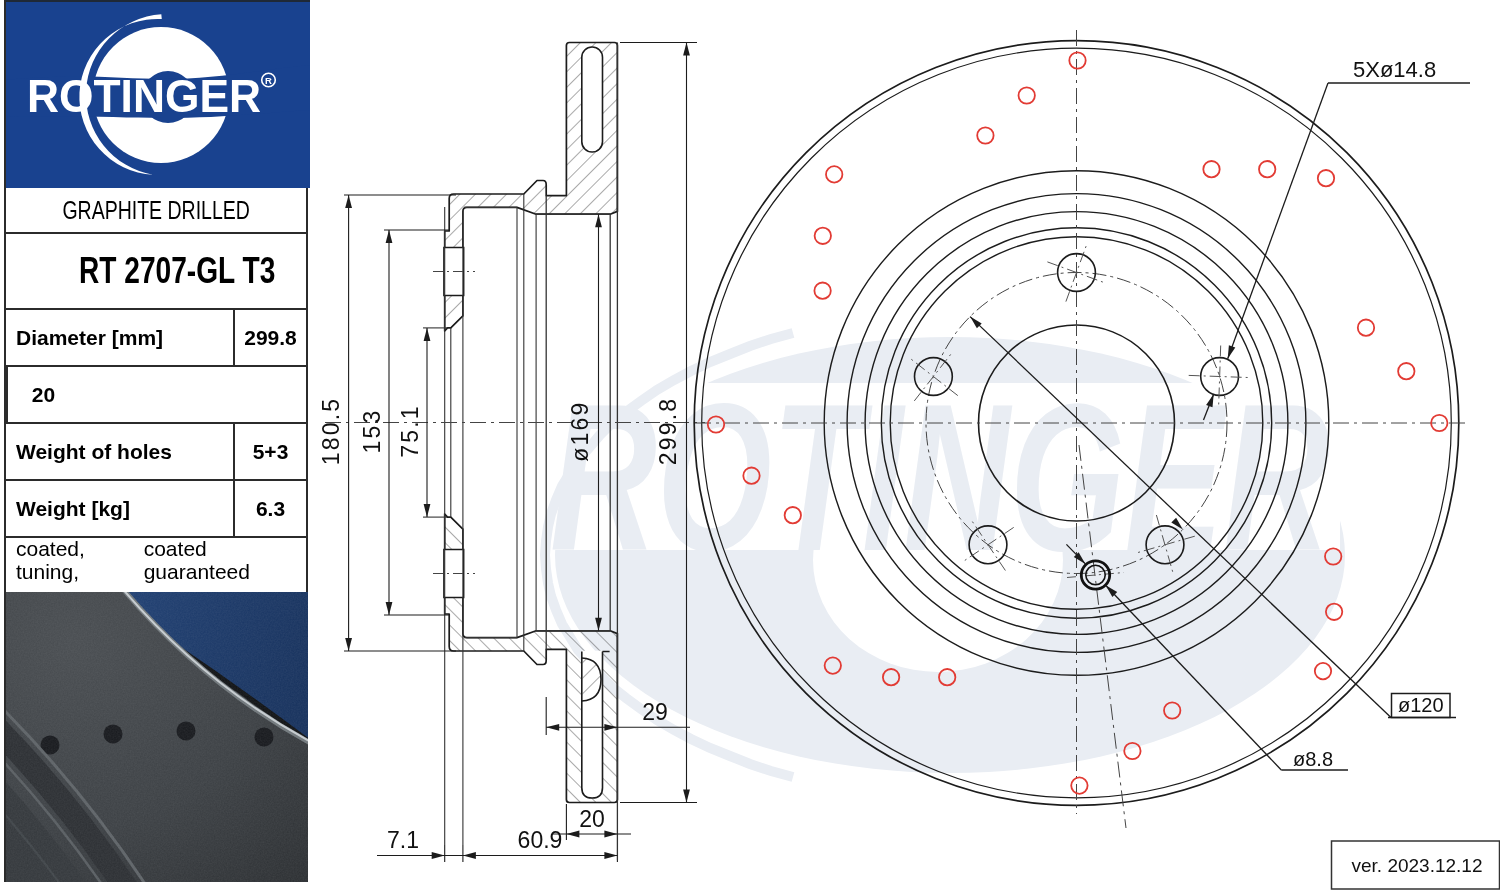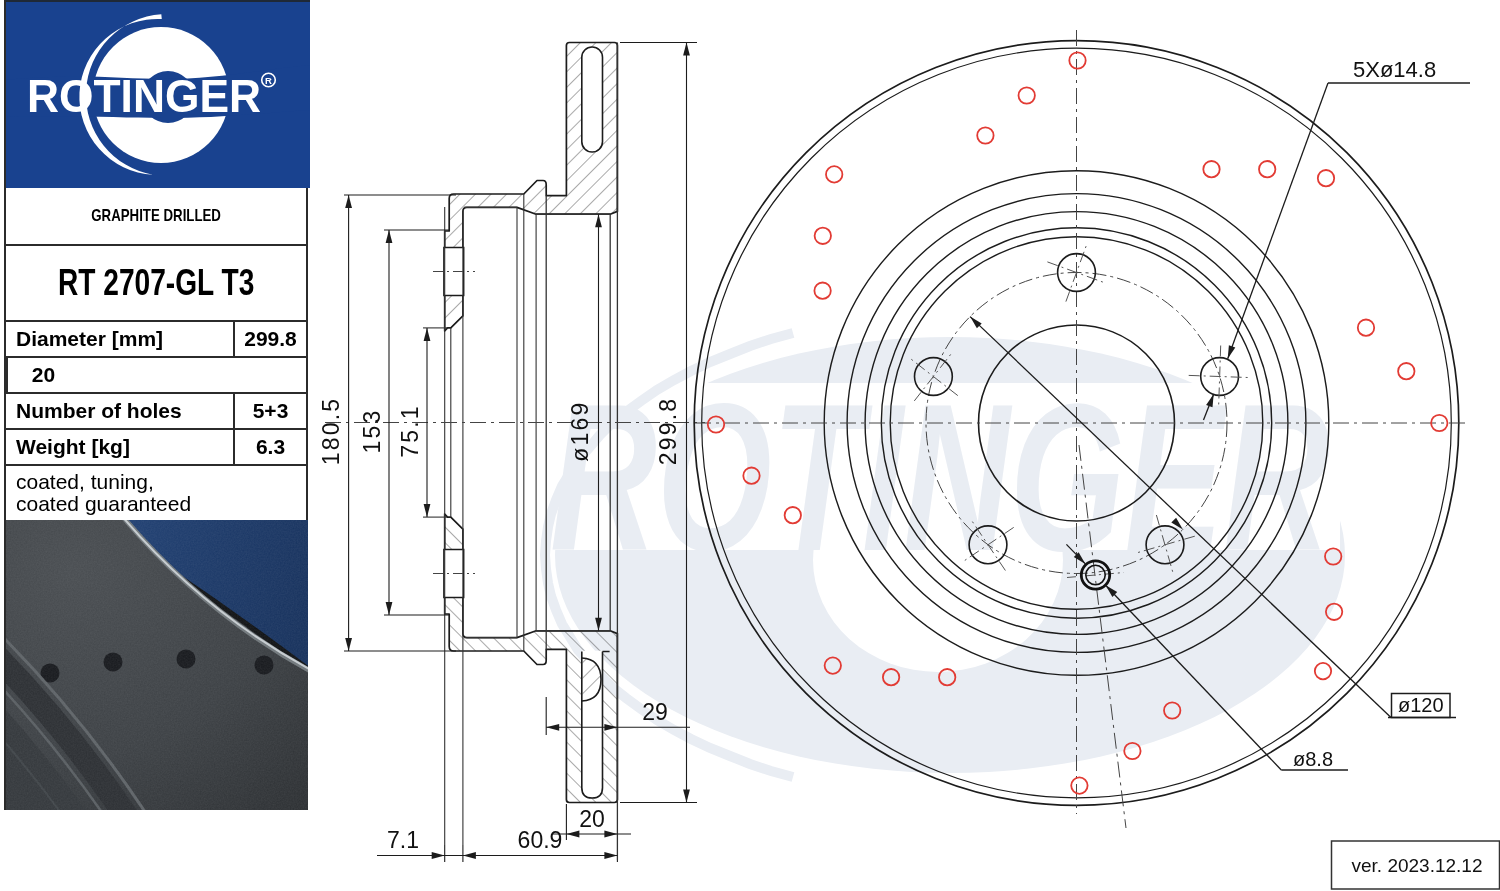--- a/index.html
+++ b/index.html
@@ -1,27 +1,27 @@
 <!DOCTYPE html>
 <html><head><meta charset="utf-8">
 <style>
 *{margin:0;padding:0;box-sizing:border-box}
 html,body{width:1500px;height:891px;background:#fff;overflow:hidden;font-family:"Liberation Sans",sans-serif}
 .stage{position:relative;width:1500px;height:891px}
 .draw{position:absolute;left:0;top:0}
 .panel{position:absolute;left:4px;top:0;width:304px;background:#fff;border-left:2px solid #2b2b2b;border-right:2px solid #2b2b2b}
 .row{border-bottom:2px solid #2b2b2b;display:flex;align-items:center}
-.ghead{height:58px;justify-content:center;font-weight:bold;font-size:17px}
+.ghead{height:46px;justify-content:center;font-weight:normal;font-size:25px}
 .cx78{display:inline-block;transform:scaleX(0.78)}
 .cx76{display:inline-block;transform:scaleX(0.76)}
-.title{height:76px;justify-content:center;font-weight:bold;font-size:37px}
-.spec{height:36px}
+.title{height:76px;justify-content:flex-end;font-weight:bold;font-size:37px}
+.spec{height:57px}
 .spec .l{flex:1;padding-left:10px;font-weight:bold;font-size:21px}
 .spec .v{width:73px;border-left:2px solid #2b2b2b;align-self:stretch;display:flex;align-items:center;justify-content:center;font-weight:bold;font-size:21px}
-.coated{height:54px;padding-left:10px;font-size:21px;line-height:22.5px;display:flex;flex-direction:column;justify-content:center}
+.coated{height:54px;padding-left:10px;font-size:21px;line-height:22.5px;display:flex;flex-direction:row;justify-content:center}
 </style></head>
 <body>
 <div class="stage">
 <svg class="draw" width="1500" height="891" viewBox="0 0 1500 891">
 <defs>
 <pattern id="hatch" width="11" height="11" patternUnits="userSpaceOnUse" patternTransform="rotate(45)">
 <line x1="0" y1="0" x2="0" y2="11" stroke="#555" stroke-width="1"></line>
 </pattern>
 </defs>
 <rect width="1500" height="891" fill="#fff"></rect>
@@ -207,21 +207,21 @@
         <span class="cx76">RT 2707-GL T3</span>
       </div>
 <div class="row spec">
         <div class="l">Diameter [mm]</div>
         <div class="v">299.8</div>
       </div>
 <div class="row spec">
         <div class="v">20</div>
       </div>
 <div class="row spec">
-        <div class="l">Number of holes</div>
+        <div class="l">Weight of holes</div>
         <div class="v">5+3</div>
       </div>
 <div class="row spec">
         <div class="l">Weight [kg]</div>
         <div class="v">6.3</div>
       </div>
 <div class="coated">
         <span>coated, tuning,</span>
         <span>coated guaranteed</span>
       </div>

